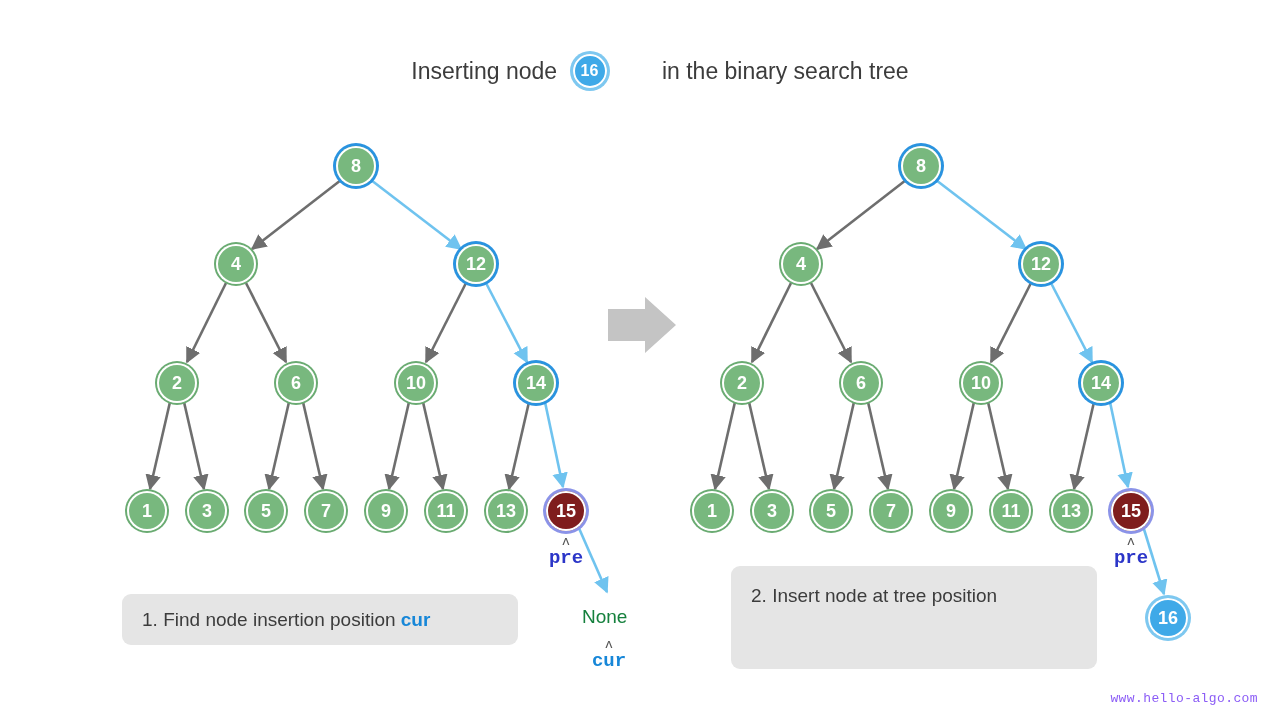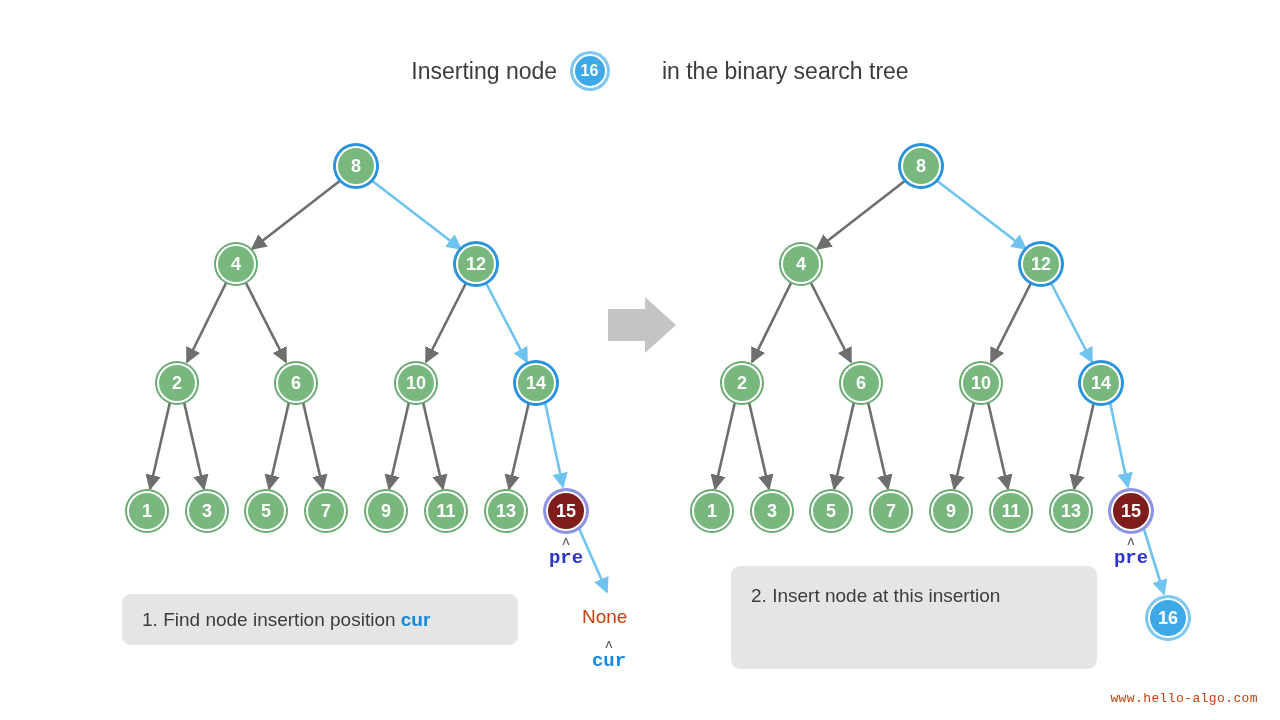--- a/index.html
+++ b/index.html
@@ -102,21 +102,21 @@
     font-weight: 700;
     font-family: "Liberation Mono", monospace;
     line-height: 22px;
   }
   .ptr.pre .plabel { color: #2b35c8; }
   .ptr.cur .plabel { color: #1787d8; }
 
   .none-text {
     position: absolute;
     font-size: 19px;
-    color: #c2410c;
+    color: #15803d;
     z-index: 4;
     white-space: nowrap;
     font-family: "Liberation Sans", sans-serif;
   }
 
   
   .caption {
     position: absolute;
     background: #e5e5e5;
     border-radius: 9px;
@@ -166,21 +166,21 @@
     margin-left: 8px;
   }
 
   
   #watermark {
     position: absolute;
     right: 22px;
     bottom: 14px;
     font-family: "Liberation Mono", monospace;
     font-size: 13px;
-    color: #c2410c;
+    color: #8b5cf6;
     letter-spacing: 0.4px;
     margin-top: 8px;
   }
 </style>
 </head>
 <body>
 
 <div id="title-bar">
   <span class="t-seg">Inserting node</span>
   <span class="inline-node">16</span>
@@ -296,17 +296,17 @@
 
 <div class="caption" id="caption-left">
   <span>1.</span>
   <span>Find node insertion position</span>
   <span class="kw-blue">cur</span>
 </div>
 
 <div class="caption" id="caption-right">
   <div class="cline1">
     <span>2.</span>
-    <span>Insert node at this insertion</span>
+    <span>Insert node at tree position</span>
   </div>
 </div>
 
 <div id="watermark">www.hello-algo.com</div>
 
 </body></html>

